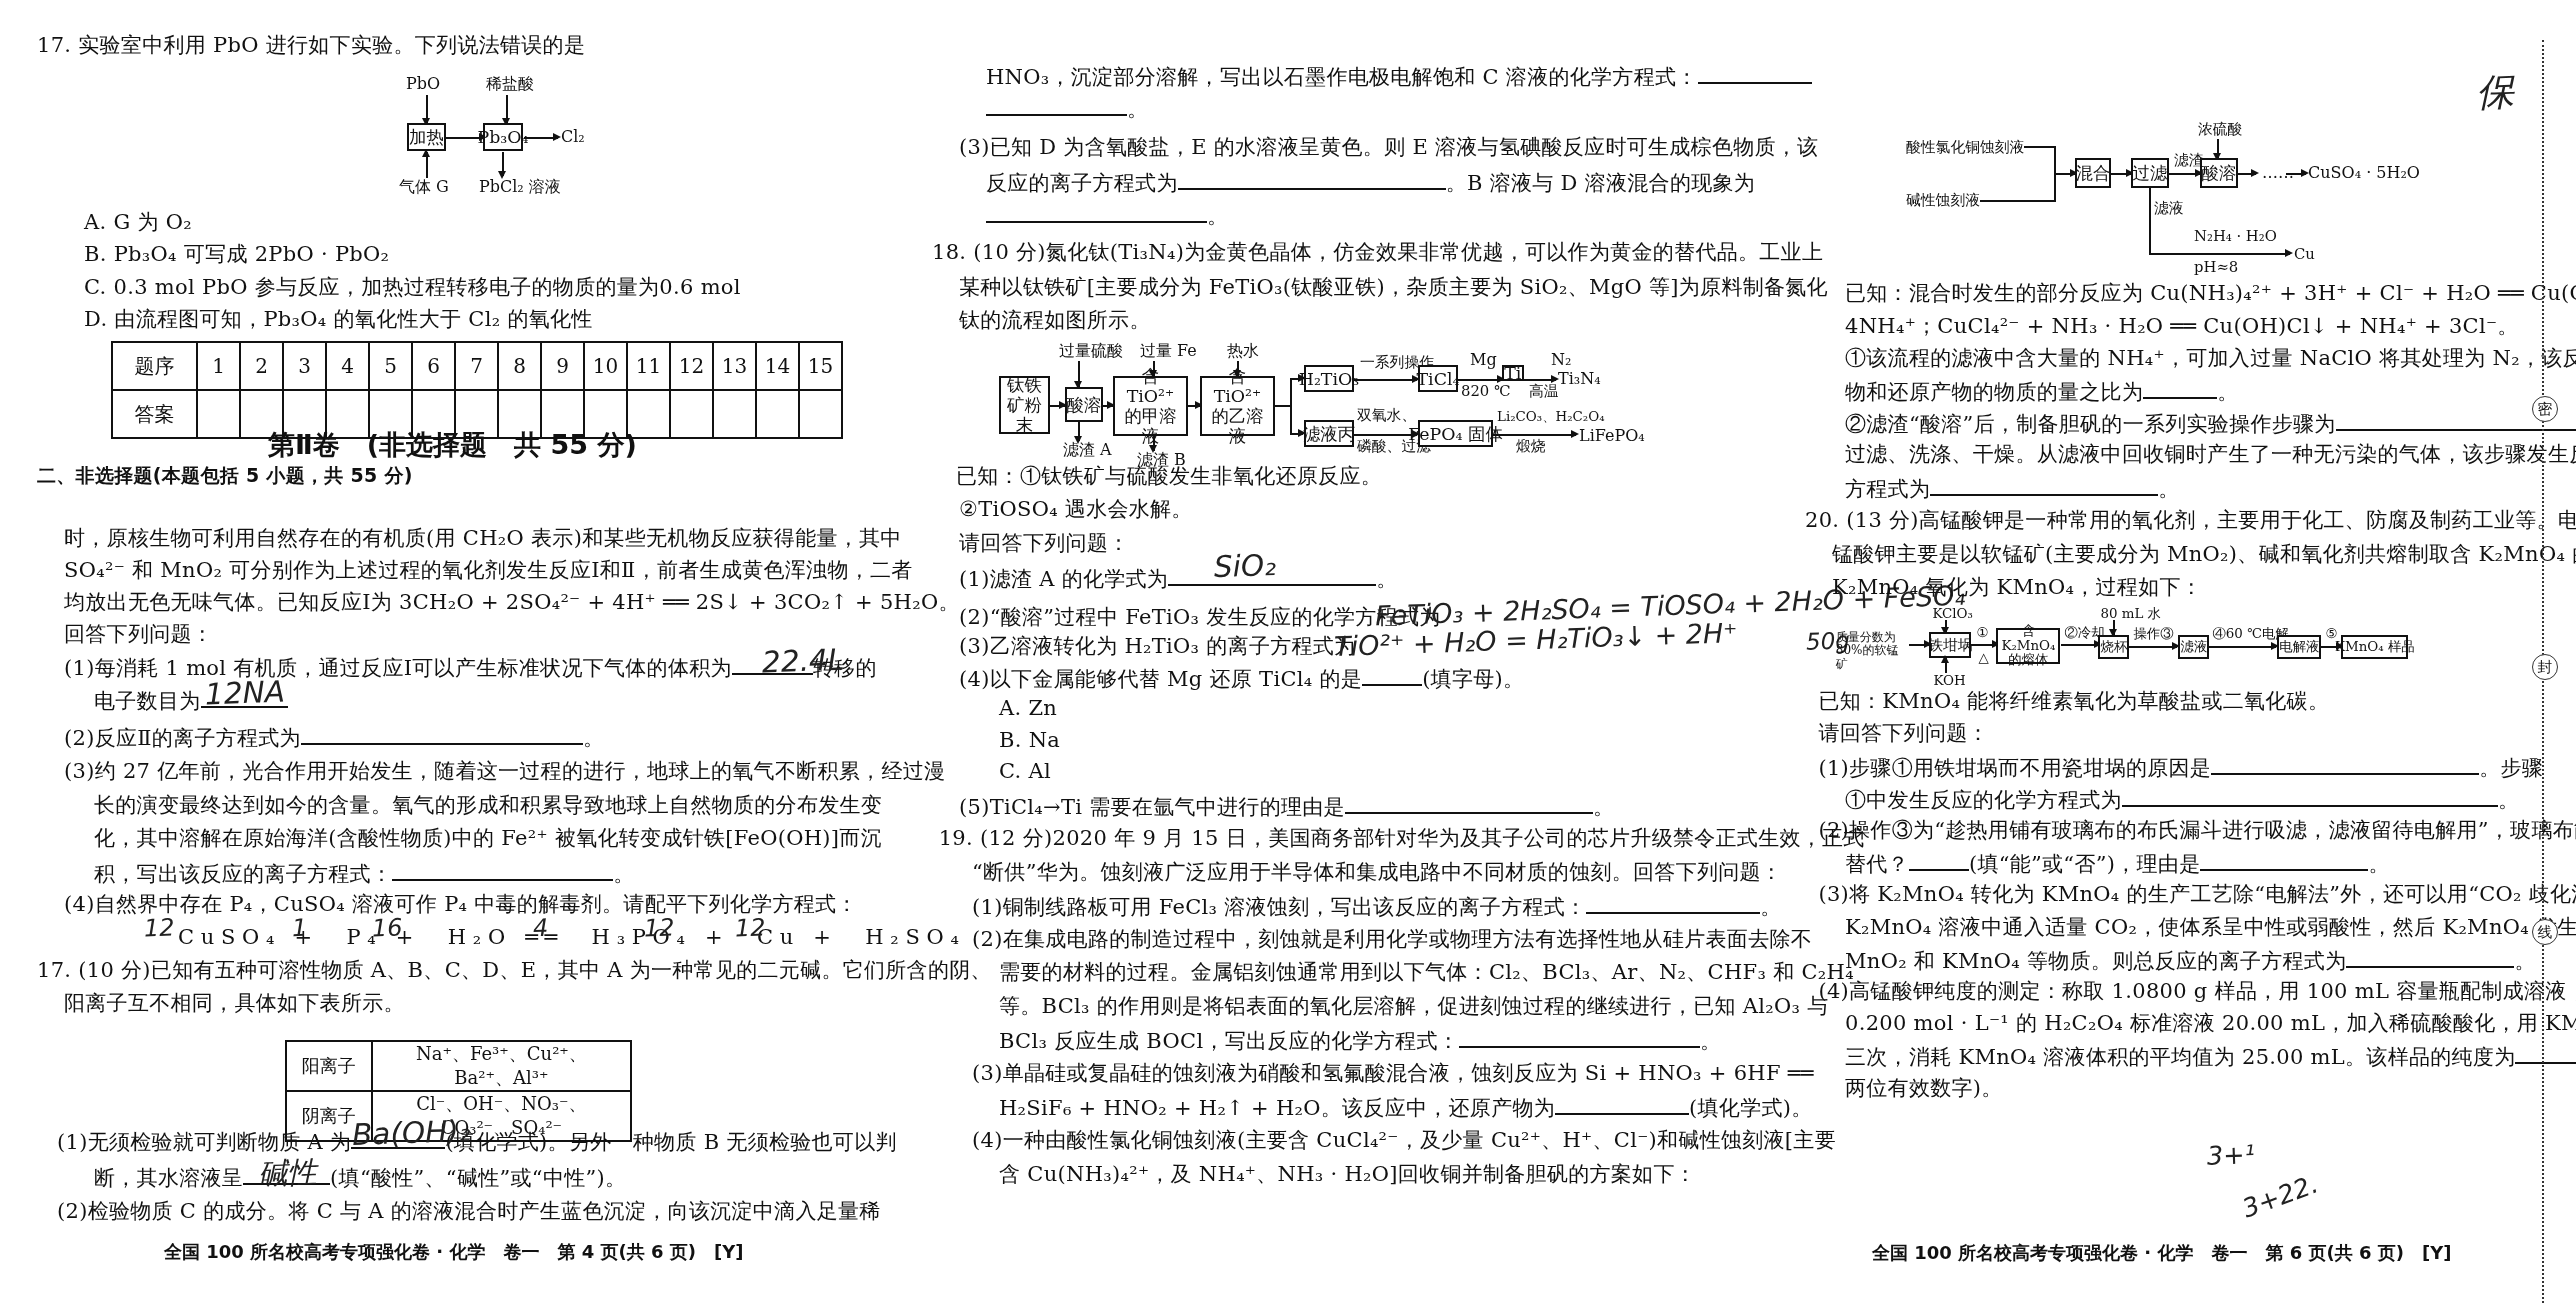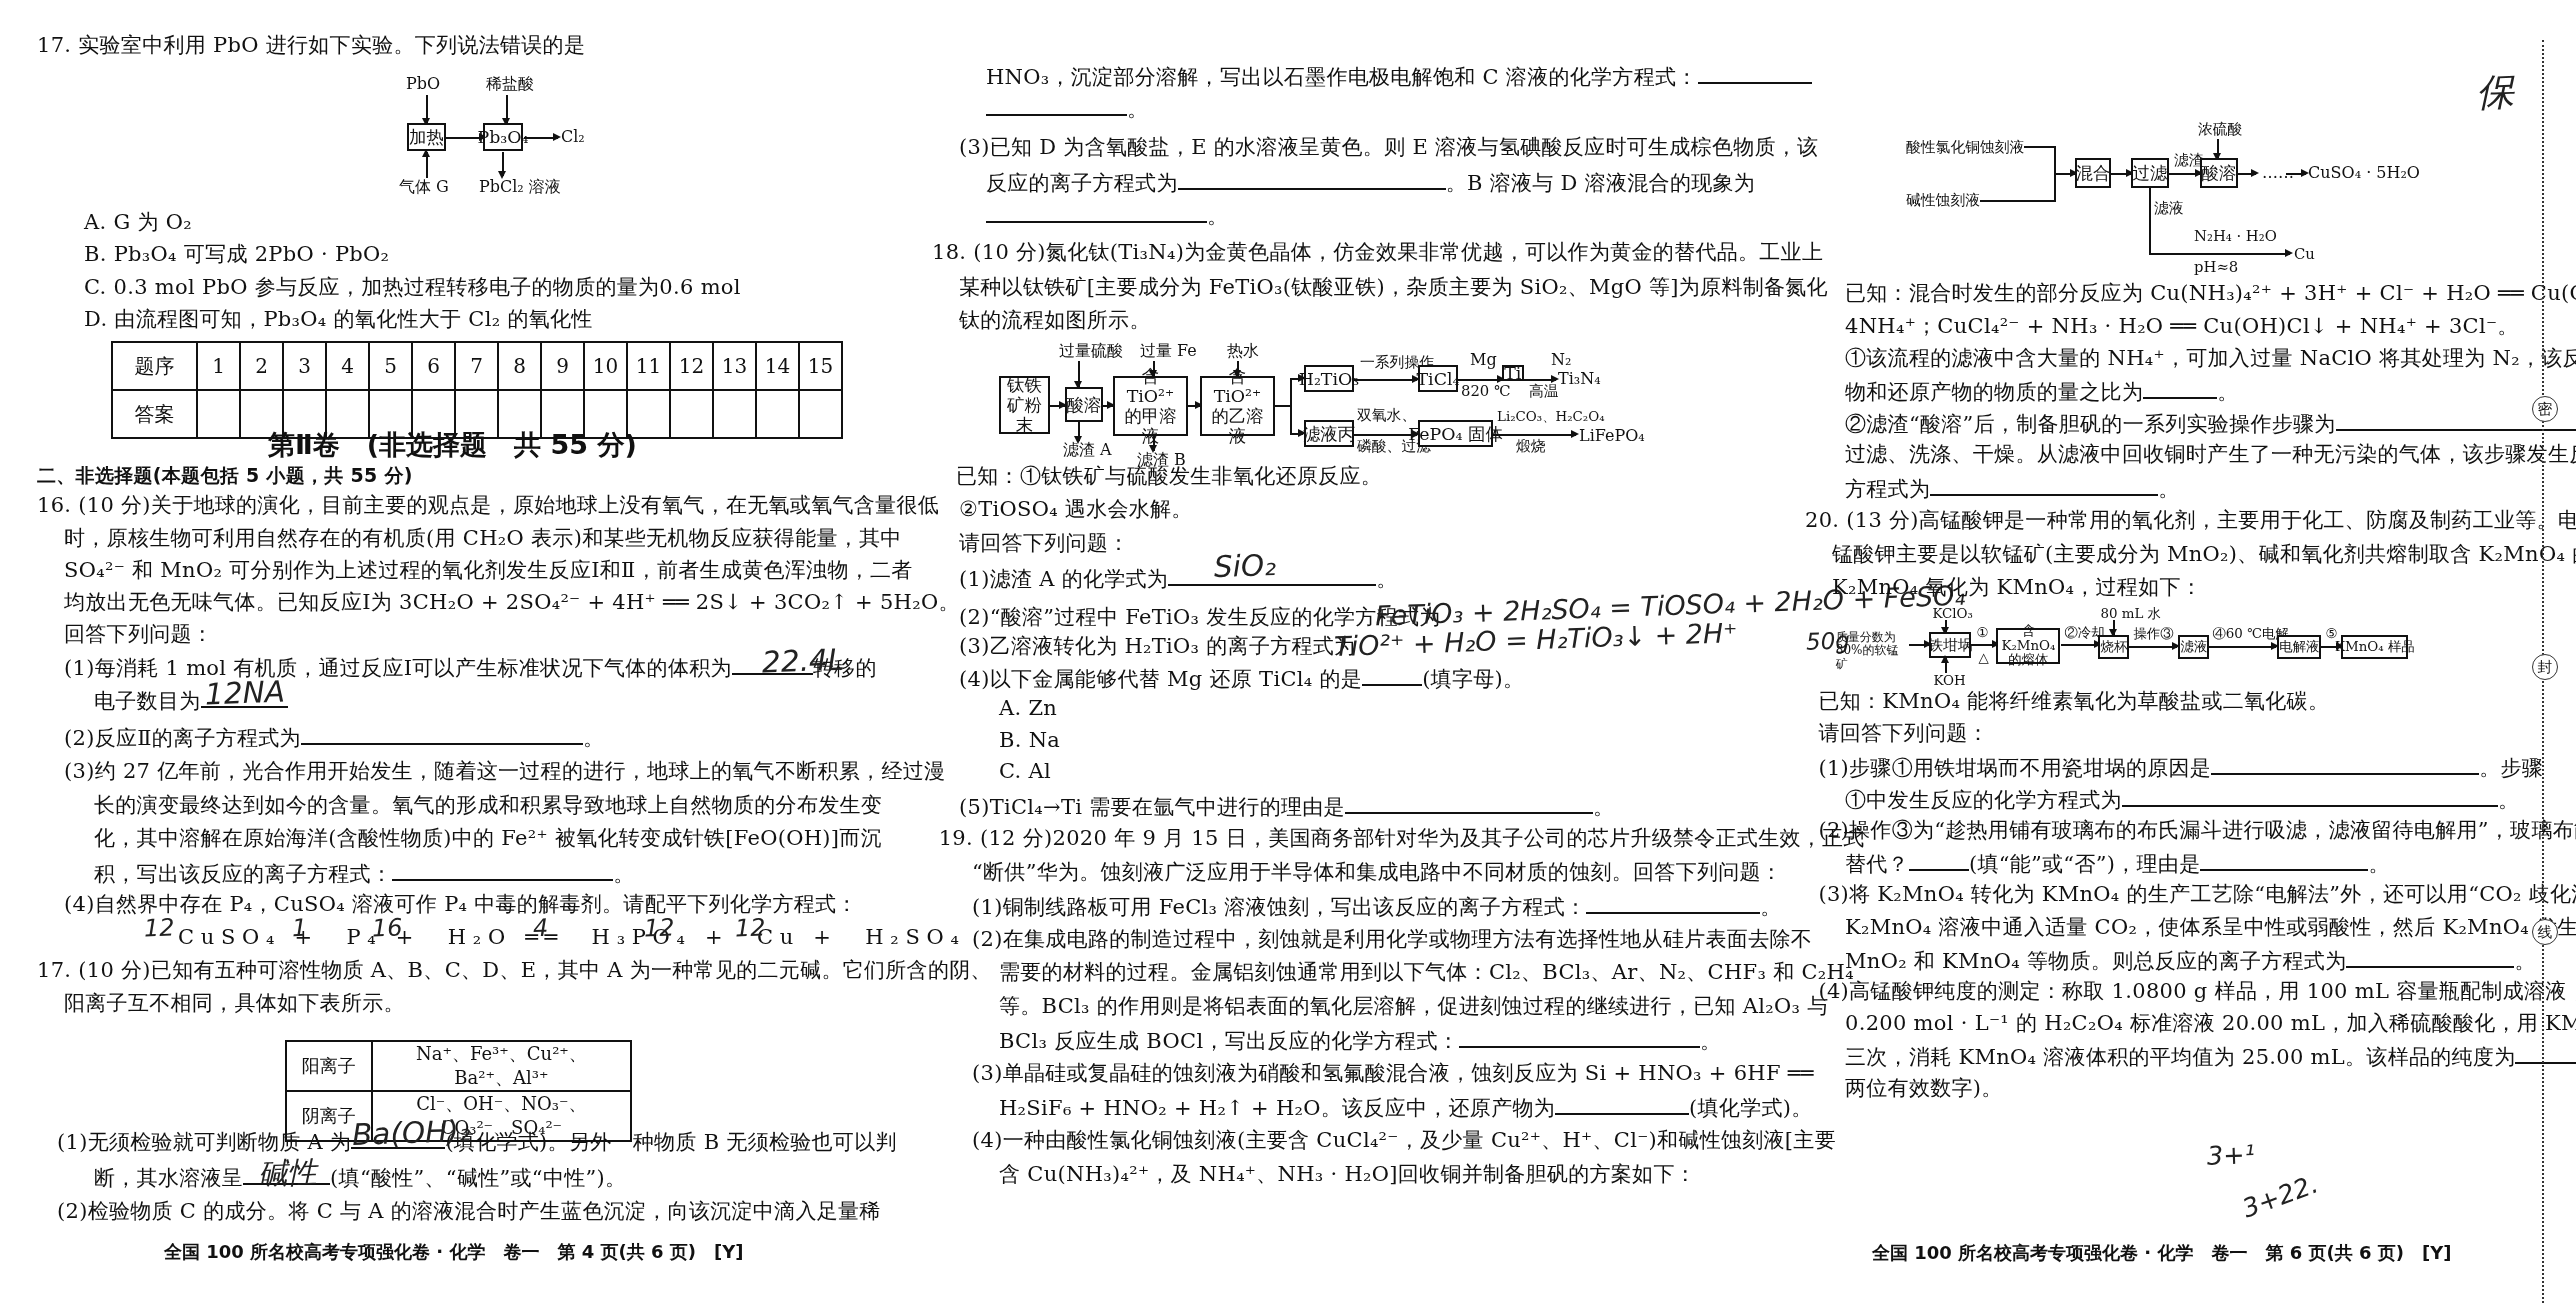--- a/index.html
+++ b/index.html
@@ -94,21 +94,20 @@
       <td></td>
           <td></td>
       <td></td>
     </tr>
   </tbody>
     </table>
 
   <div class="section-title" style="left:231px;top:427px;">第Ⅱ卷　(非选择题　共 55 分)</div>
   <div class="p" style="left:0;top:462px;font-weight:bold;font-family:'DejaVu Sans',sans-serif;font-size:19px;">二、非选择题(本题包括 5 小题，共 55 分)</div>
 
-  <div class="p" style="left:0;top:492px;">16. (10 分)关于地球的演化，目前主要的观点是，原始地球上没有氧气，在无氧或氧气含量很低</div>
   <div class="p" style="left:27px;top:525px;">时，原核生物可利用自然存在的有机质(用 CH₂O 表示)和某些无机物反应获得能量，其中</div>
   <div class="p" style="left:27px;top:557px;">SO₄²⁻ 和 MnO₂ 可分别作为上述过程的氧化剂发生反应Ⅰ和Ⅱ，前者生成黄色浑浊物，二者</div>
   <div class="p" style="left:27px;top:589px;">均放出无色无味气体。已知反应Ⅰ为 3CH₂O + 2SO₄²⁻ + 4H⁺ ══ 2S↓ + 3CO₂↑ + 5H₂O。</div>
   <div class="p" style="left:27px;top:621px;">回答下列问题：</div>
 
   <div class="p" style="left:27px;top:653px;">
     <span>(1)每消耗 1 mol 有机质，通过反应Ⅰ可以产生标准状况下气体的体积为</span><span class="blank" style="width:81px;"></span><span>转移的</span>
   </div>
   <div class="hw" style="left:725px;top:644px;">22.4L</div>
   <div class="p" style="left:57px;top:686px;">

